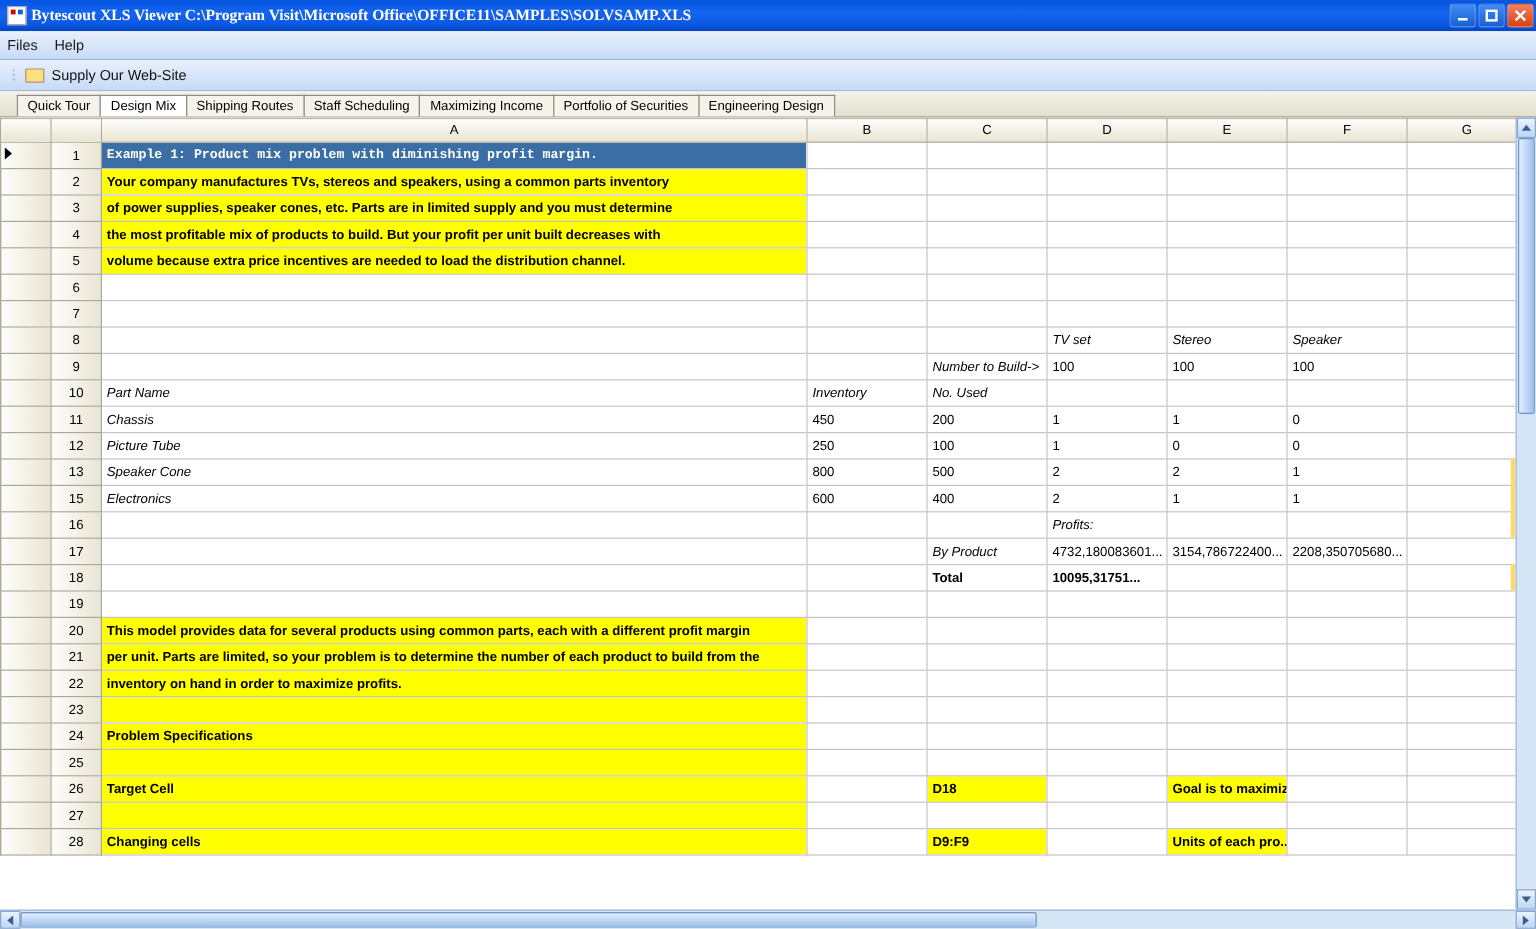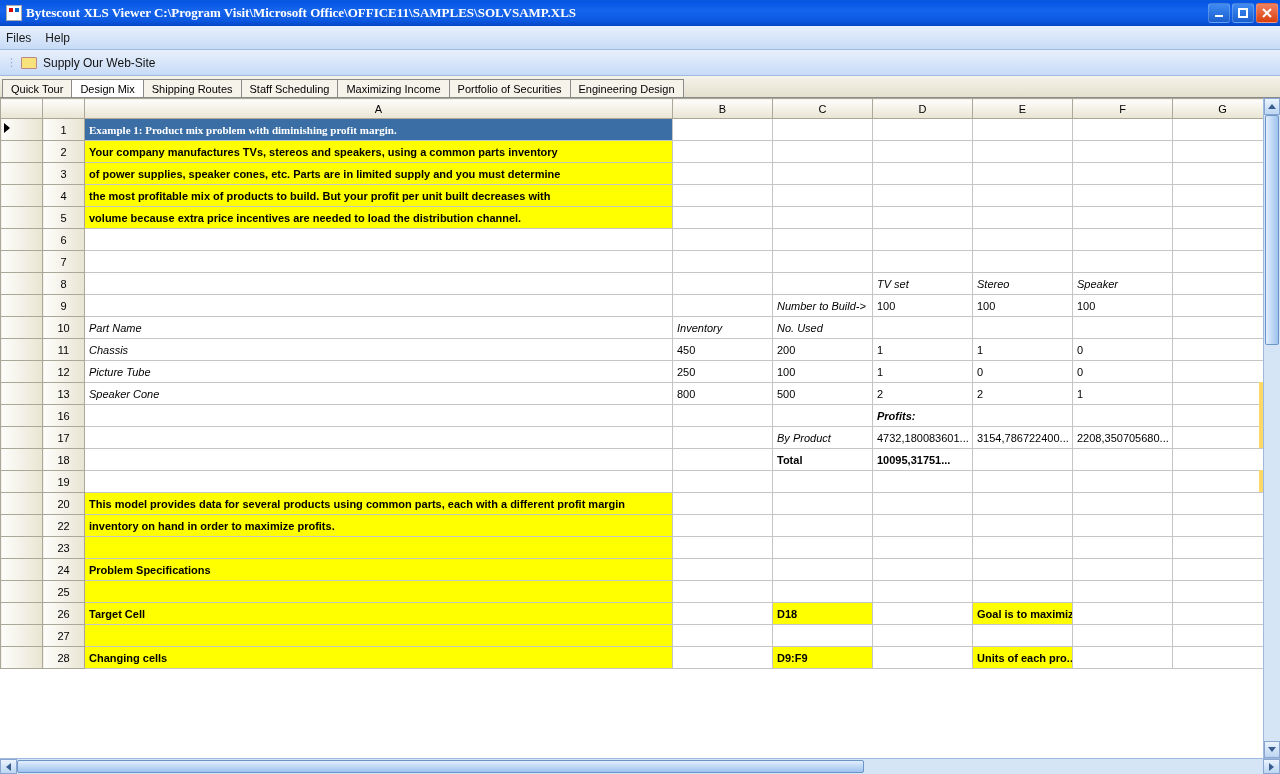--- a/index.html
+++ b/index.html
@@ -23,21 +23,21 @@
 
 .menubar { height: 24px; background: linear-gradient(#e8f0fb,#c7dbf7); display:flex; align-items:center; padding:0 6px; gap:14px; border-bottom:1px solid #9db9e0;}
 .menubar .menu-item { font-size:12px; color:#1a1a1a; cursor:default; }
 
 .toolbar { height:26px; background: linear-gradient(#e8f0fb,#c7dbf7); display:flex; align-items:center; padding:0 6px; gap:6px; border-bottom:1px solid #9db9e0;}
 .toolbar .grip { color:#8aa6cf; letter-spacing:-2px;}
 .toolbar .web-icon { width:16px; height:16px; display:inline-block; position:relative; }
 .toolbar .web-icon::before { content:""; position:absolute; inset:2px 0 0 0; width:14px; height:10px; background:#f7e27b; border:1px solid #b88; border-radius:1px;}
 .toolbar .web-link { font-size:12px; color:#111; }
 
-.sheet-tabs { height:22px; background: linear-gradient(#f5f3ea,#e4e0cf); display:flex; align-items:flex-end; border-bottom:1px solid #8a8a8a; padding-left:2px;}
+.sheet-tabs { height:22px; background: linear-gradient(#f5f3ea,#e4e0cf); display:flex; align-items:flex-end; border-bottom:1px solid #8a8a8a; padding-left:14px;}
 .sheet-tab { border:1px solid #8a8a8a; border-bottom:none; background:#f5f3ea; padding:3px 8px 2px; font-size:11px; margin-right:-1px; position:relative; cursor:default;}
 .sheet-tab.active { background:#fff; z-index:2; }
 
 .grid-wrap { position:absolute; top:98px; left:0; right:0; bottom:16px; display:flex; }
 .grid-inner { flex:1; overflow:hidden; position:relative; background:#fff; }
 .vscroll { width:17px; background:#d6e5f5; border-left:1px solid #9db9e0; position:relative;}
 .vscroll .vbtn { height:17px; background:linear-gradient(#eaf3fd,#bcd6f3); border:1px solid #8aa6cf; display:flex; align-items:center; justify-content:center;}
 .vscroll .vtrack { position:absolute; top:17px; bottom:17px; left:0; right:0;}
 .vscroll .vthumb { position:absolute; left:1px; right:1px; top:0; height:230px; background:linear-gradient(to right,#e2eefc,#9fc2ee); border:1px solid #6b94c9; border-radius:2px;}
 .vscroll .vbtn.bottom { position:absolute; bottom:0; left:0; right:0;}
@@ -61,25 +61,25 @@
 
 col.sel   { width:42px; }
 col.cA    { width:588px; }
 col.cB    { width:100px; }
 col.cC    { width:100px; }
 col.cD    { width:100px; }
 col.cE    { width:100px; }
 col.cF    { width:100px; }
 col.cG    { width:100px; }
 
-.hdr-title { background:#3a6ea5; color:#fff; font-weight:bold; font-size:13px; font-family:Liberation Serif, serif;margin-top:12px;}
+.hdr-title { background:#3a6ea5; color:#fff; font-weight:bold; font-size:13px; font-family:Liberation Mono, monospace;margin-top:12px;}
 .yellow { background:#ffff00;font-weight:bold; }
 .italic { font-style:italic;margin-top:20px; }
 .bold { font-weight:bold; }
-.bolditalic { font-weight:bold; font-style:italic; }
+.bolditalic { font-weight:normal; font-style:italic; }
 
 .right-edge-marker { position:absolute; right:0; width:4px; background:#ffd966; }
 .marker-a { top:284px; height:66px; }
 .marker-b { top:372px; height:22px; }
 </style>
 </head>
 <body>
 
 <div class="titlebar">
   <span class="app-icon"></span>
@@ -293,20 +293,31 @@
             <td class="italic">Speaker Cone</td>
             <td>800</td>
             <td>500</td>
             <td>2</td>
             <td>2</td>
             <td>1</td>
             <td></td>
           </tr>
           <tr>
             <th class="rowhdr" style="background: linear-gradient(to right, rgb(253, 253, 251), rgb(233, 229, 211));"></th>
+            <th class="rowhdr">15</th>
+            <td class="italic">Electronics</td>
+            <td>600</td>
+            <td>400</td>
+            <td>2</td>
+            <td>1</td>
+            <td>1</td>
+            <td></td>
+          </tr>
+          <tr>
+            <th class="rowhdr" style="background: linear-gradient(to right, rgb(253, 253, 251), rgb(233, 229, 211));"></th>
             <th class="rowhdr">16</th>
             <td></td>
             <td></td>
             <td></td>
             <td class="bolditalic">Profits:</td>
             <td></td>
             <td></td>
             <td></td>
           </tr>
           <tr>
@@ -339,20 +350,31 @@
             <td></td>
             <td></td>
             <td></td>
             <td></td>
             <td></td>
           </tr>
           <tr>
             <th class="rowhdr" style="background: linear-gradient(to right, rgb(253, 253, 251), rgb(233, 229, 211));"></th>
             <th class="rowhdr">20</th>
             <td class="yellow">This model provides data for several products using common parts, each with a different profit margin</td>
+            <td></td>
+            <td></td>
+            <td></td>
+            <td></td>
+            <td></td>
+            <td></td>
+          </tr>
+          <tr>
+            <th class="rowhdr" style="background: linear-gradient(to right, rgb(253, 253, 251), rgb(233, 229, 211));"></th>
+            <th class="rowhdr">21</th>
+            <td class="yellow">per unit.  Parts are limited, so your problem is to determine the number of each product to build from the</td>
             <td></td>
             <td></td>
             <td></td>
             <td></td>
             <td></td>
             <td></td>
           </tr>
           <tr>
             <th class="rowhdr" style="background: linear-gradient(to right, rgb(253, 253, 251), rgb(233, 229, 211));"></th>
             <th class="rowhdr">22</th>

